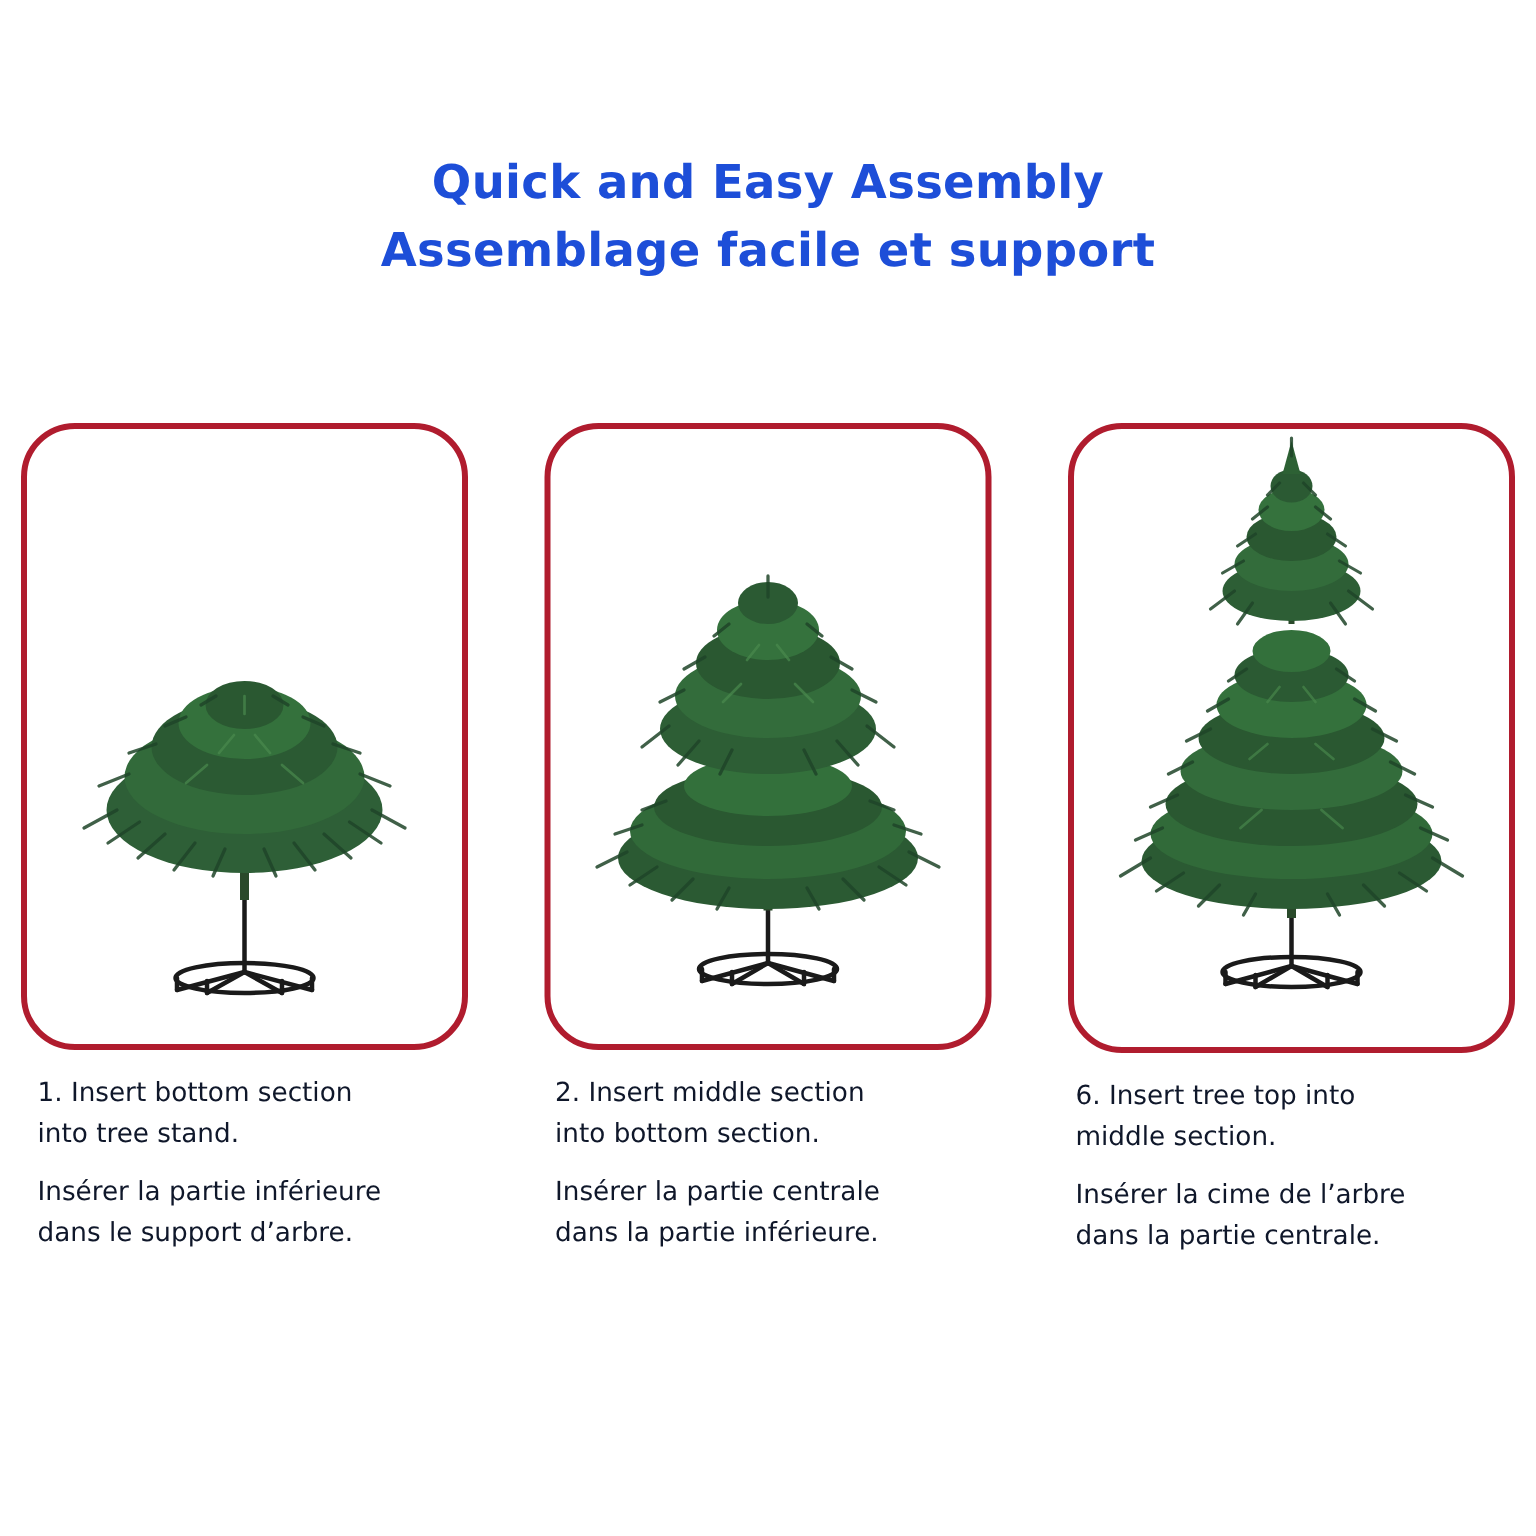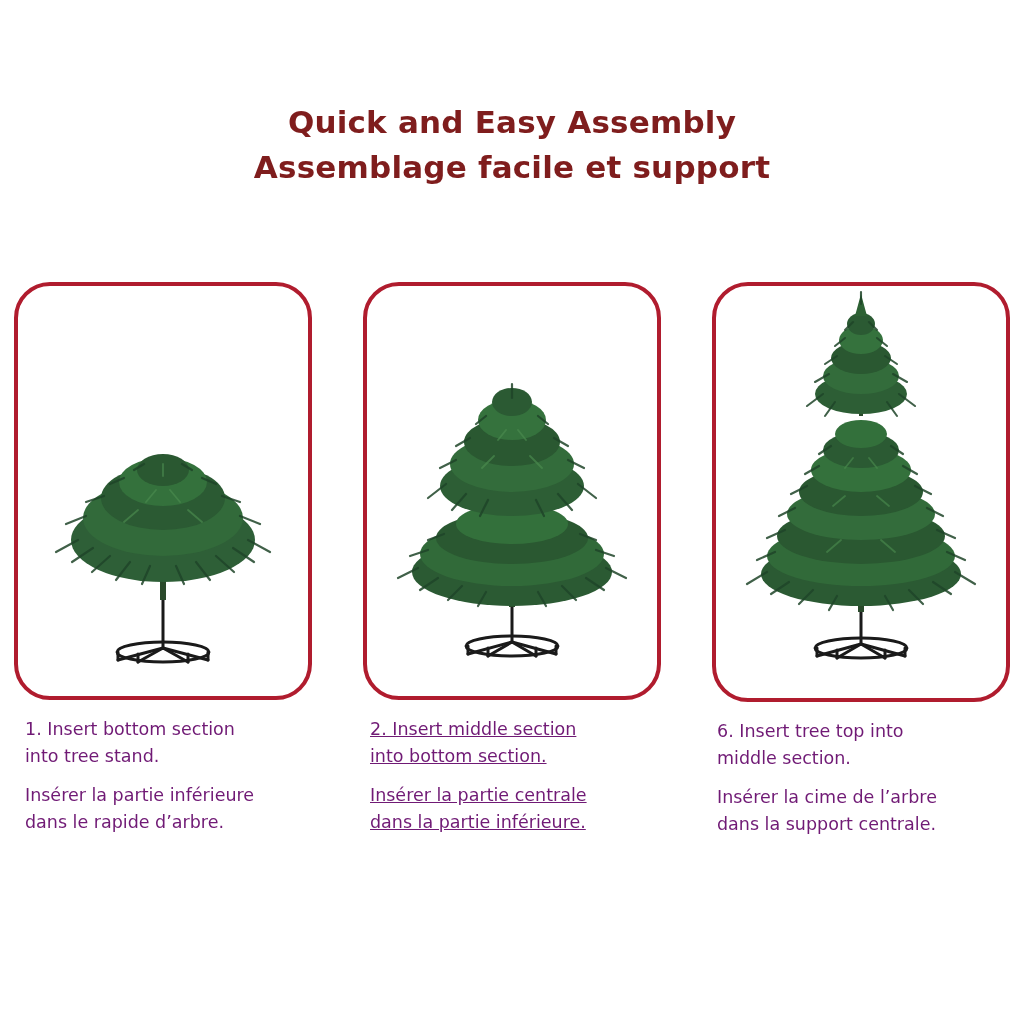--- a/index.html
+++ b/index.html
@@ -22,21 +22,21 @@
     top: 100px;
     left: 0;
     width: 1024px;
     text-align: center;
   }
   .title-line {
     font-size: 31px;
     font-weight: 600;
     letter-spacing: 0.2px;
     line-height: 1.45;
-    color: #7f1d1d;
+    color: #1d4ed8;
   }
 
   
   .panels {
     position: absolute;
     top: 282px;
     left: 0;
     width: 1024px;
     display: flex;
     justify-content: space-between;
@@ -78,31 +78,31 @@
     transform: translateX(-50%);
     bottom: 12px;
   }
 
   
   .caption {
     margin-top: 16px;
     width: 300px;
     font-size: 17.5px;
     line-height: 1.55;
-    color: #701a75;
+    color: #0f172a;
   }
   .caption .en {
     white-space: pre-line;
   }
   .caption .fr {
     white-space: pre-line;
     margin-top: 12px;
   }
   .panel-1 .caption { padding-left: 24px; }
-  .panel-2 .caption { padding-left: 16px; text-decoration: underline; }
+  .panel-2 .caption { padding-left: 16px; }
   .panel-3 .caption { padding-left: 12px; }
 </style>
 </head>
 <body>
 
 <div class="titles">
   <div class="title-line">Quick and Easy Assembly</div>
   <div class="title-line">Assemblage facile et support</div>
 </div>
 
@@ -163,21 +163,21 @@
               <line x1="125" y1="86" x2="125" y2="74"></line>
             </g>
           </g>
         </svg>
       </div>
     </div>
     <div class="caption">
       <div class="en">1. Insert bottom section
     into tree stand.</div>
       <div class="fr">Insérer la partie inférieure
-dans le rapide d’arbre.</div>
+dans le support d’arbre.</div>
     </div>
   </div>
 
   <div class="panel panel-2">
     <div class="panel-box">
       <div class="scene">
         <svg class="tree-svg" width="260" height="360" viewBox="0 0 260 360">
 
           <g stroke="#1a1a1a" stroke-width="3" fill="none" stroke-linecap="round">
             <line x1="130" y1="290" x2="130" y2="332"></line>
@@ -338,17 +338,17 @@
               <line x1="130" y1="32" x2="130" y2="20"></line>
             </g>
           </g>
         </svg>
       </div>
     </div>
     <div class="caption">
       <div class="en">6. Insert tree top into
     middle section.</div>
       <div class="fr">Insérer la cime de l’arbre
-dans la support centrale.</div>
+dans la partie centrale.</div>
     </div>
   </div>
 
 </div>
 
 </body></html>

